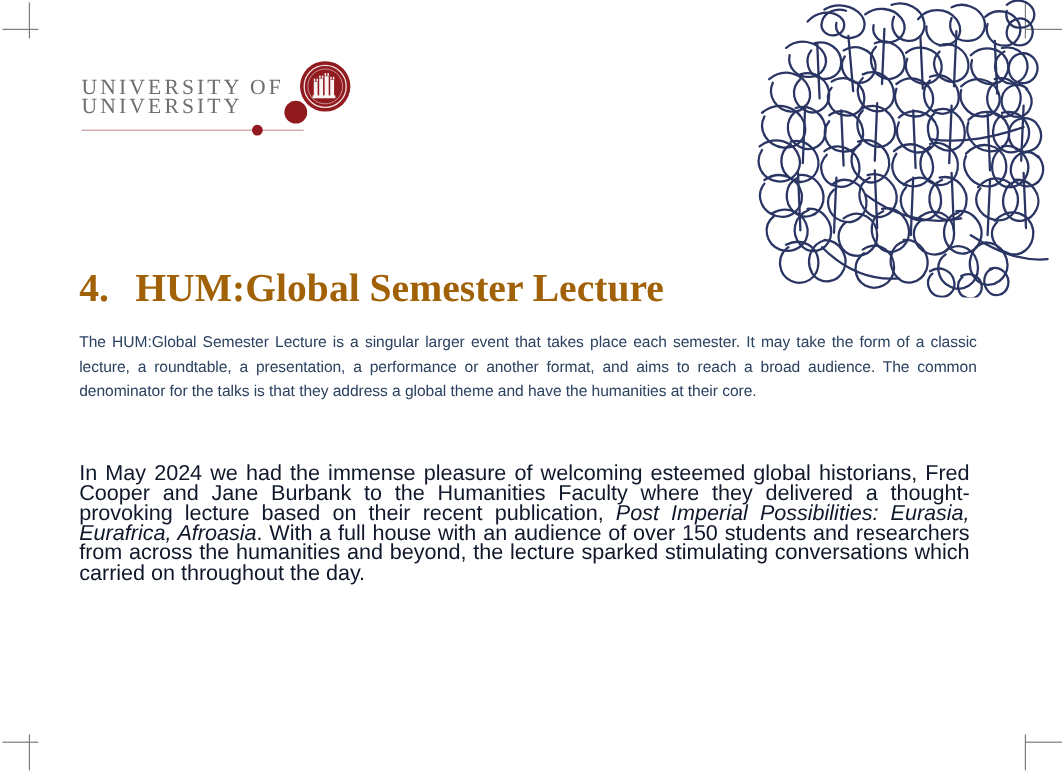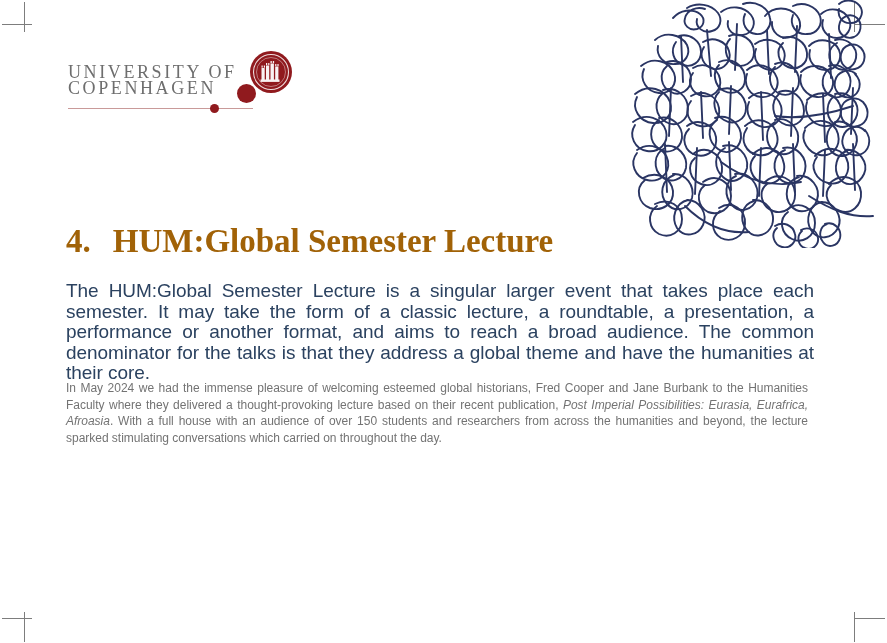--- a/index.html
+++ b/index.html
@@ -117,32 +117,32 @@
   }
   .headline .num { margin-right: 22px; }
 
   
   .intro {
     position: absolute;
     left: 66px;
     top: 262px;
     width: 748px;
     color: #2b4260;
-    font-size: 19px;
+    font-size: 13px;
     line-height: 20.5px;
     text-align: justify;
     letter-spacing: -0.05px;
   }
   .detail {
     position: absolute;
     left: 66px;
     top: 368px;
     width: 742px;
-    color: #737373;
-    font-size: 12px;
+    color: #0f172a;
+    font-size: 18px;
     line-height: 16.5px;
     text-align: justify;
     letter-spacing: -0.02px;
   }
   .detail em { font-style: italic; }
 </style>
 </head>
 <body>
 
 <div class="crop h crop-tl-h"></div>
@@ -249,21 +249,21 @@
     <path d="M96 166 C120 184 148 192 176 186"></path>
     <path d="M60 210 C78 228 100 238 124 236"></path>
     <path d="M184 200 C206 214 226 222 248 220"></path>
   </svg>
 </div>
 
 <div class="logo-block">
   <div class="logo-row">
     <div class="wordmark">
       <div>UNIVERSITY OF</div>
-      <div>COPENHAGEN</div>
+      <div>UNIVERSITY</div>
     </div>
     <div class="seal-wrap">
       <svg class="seal" viewBox="0 0 44 44" xmlns="http://www.w3.org/2000/svg">
         <circle cx="22" cy="22" r="21" fill="#901a1e"></circle>
         <circle cx="22" cy="22" r="17.5" fill="none" stroke="#ffffff" stroke-width="1.1" opacity="0.85"></circle>
         <circle cx="22" cy="22" r="14.5" fill="none" stroke="#ffffff" stroke-width="0.7" opacity="0.6"></circle>
         <g fill="#ffffff" opacity="0.95">
           <rect x="12.5" y="18" width="3.2" height="12"></rect>
           <rect x="17" y="15.5" width="3.2" height="14.5"></rect>
           <rect x="21.5" y="13.5" width="3.4" height="16.5"></rect>

